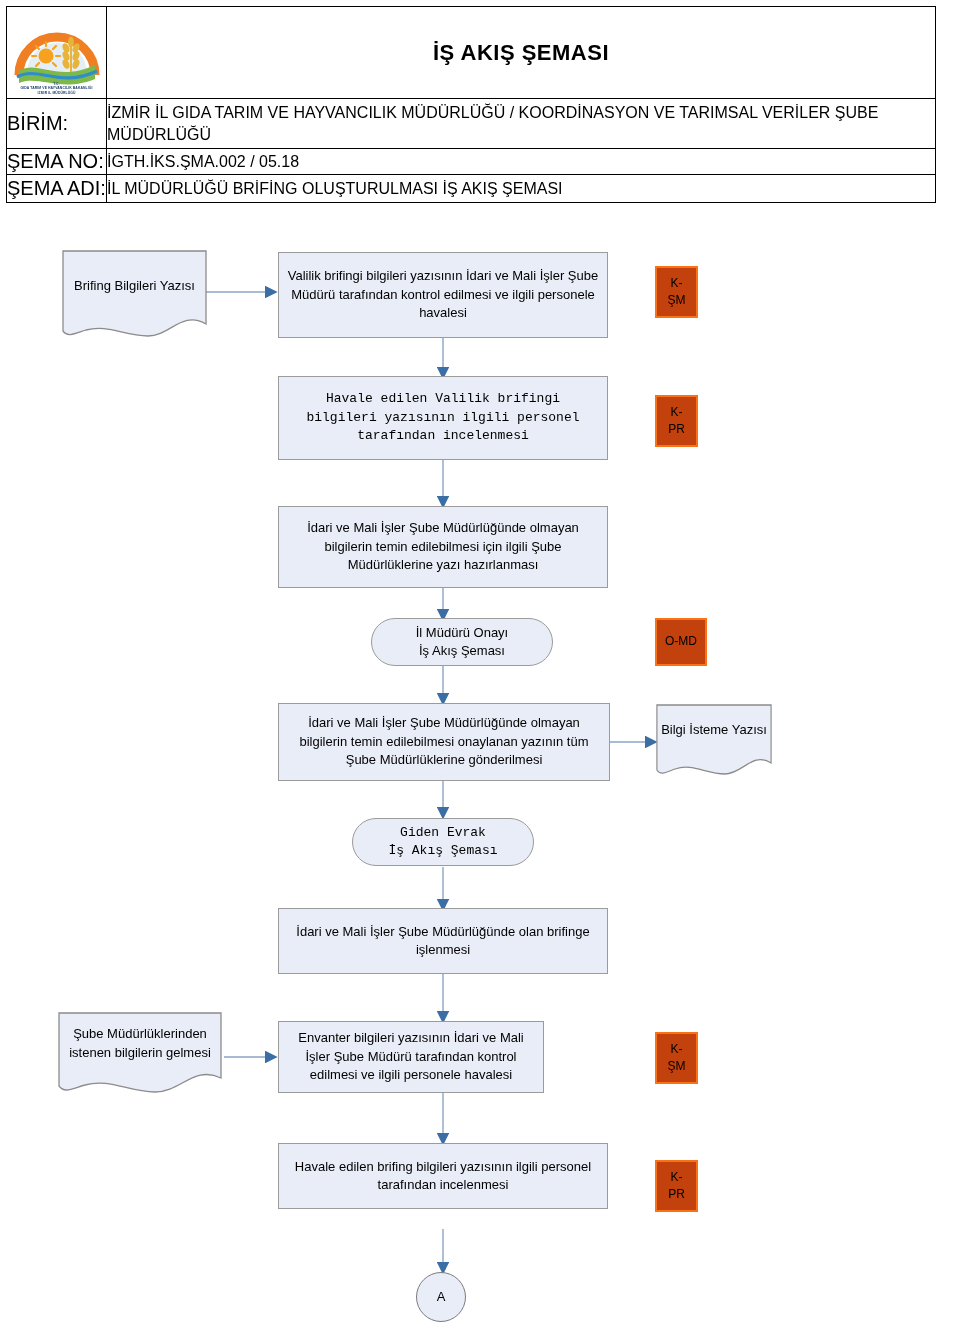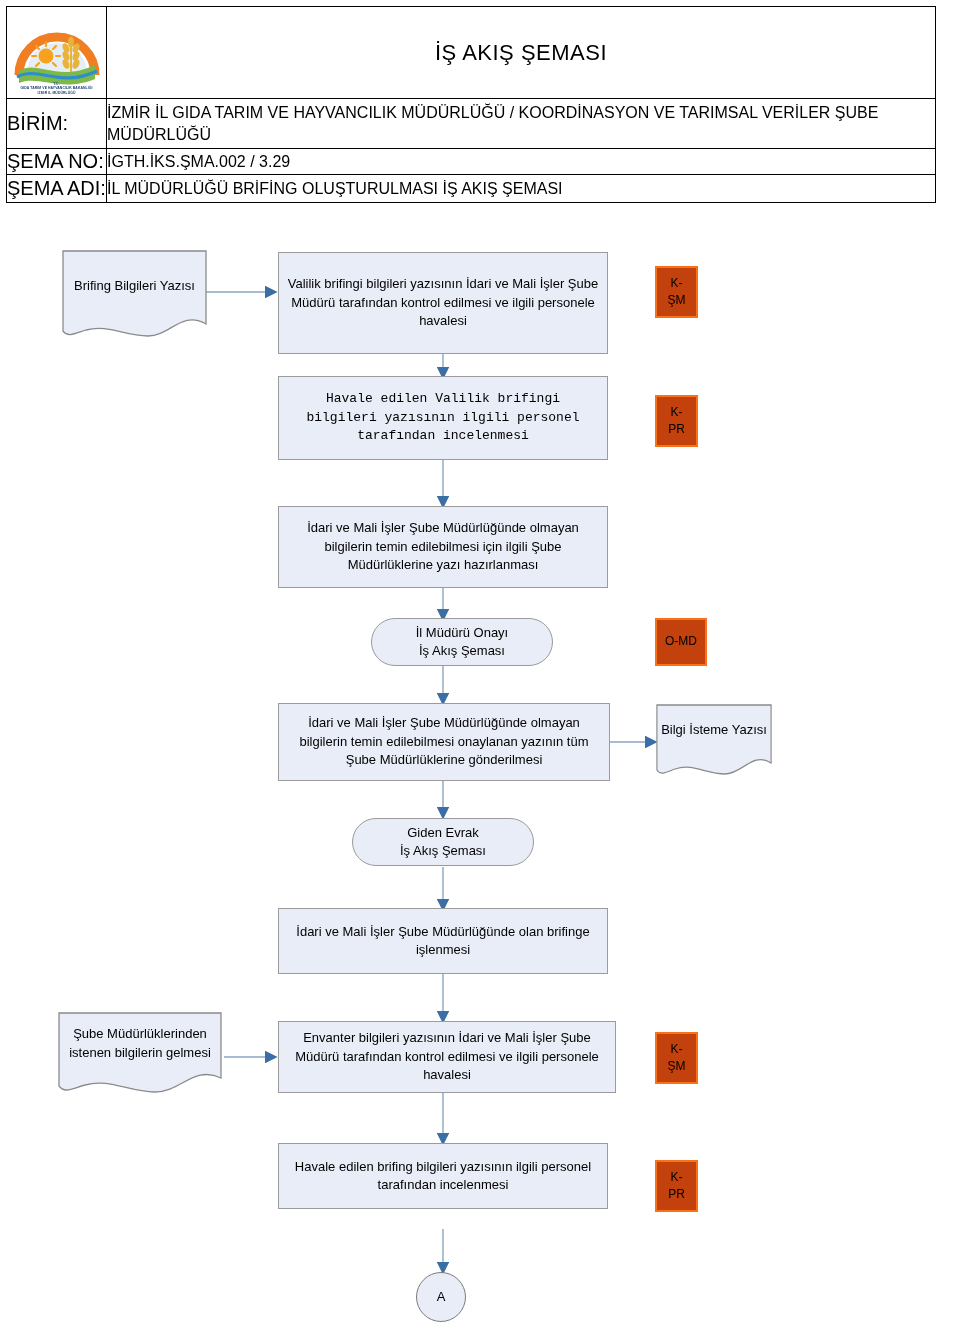--- a/index.html
+++ b/index.html
@@ -33,21 +33,21 @@
   .logo-cell {
     width: 100px;
     height: 92px;
     text-align: center;
     vertical-align: middle;
     padding: 2px 0 0 0;
   }
   .title-cell {
     text-align: center;
     font-size: 22px;
-    font-weight: normal;
+    font-weight: bold;
     letter-spacing: 0.5px;
     height: 92px;
     margin-left: 30px;
   }
   .label-cell {
     width: 100px;
     font-size: 20px;
     padding: 4px 3px 4px 5px;
     white-space: nowrap;
   }
@@ -185,21 +185,21 @@
       </div>
     </td>
     <td class="title-cell" colspan="1">İŞ AKIŞ ŞEMASI</td>
   </tr>
   <tr class="row-birim">
     <td class="label-cell">BİRİM:</td>
     <td class="value-cell big">İZMİR İL GIDA TARIM VE HAYVANCILIK MÜDÜRLÜĞÜ / KOORDİNASYON VE TARIMSAL VERİLER ŞUBE MÜDÜRLÜĞÜ</td>
   </tr>
   <tr class="row-no">
     <td class="label-cell">ŞEMA NO:</td>
-    <td class="value-cell big">İGTH.İKS.ŞMA.002 / 3.29</td>
+    <td class="value-cell big">İGTH.İKS.ŞMA.002 / 05.18</td>
   </tr>
   <tr class="row-adi">
     <td class="label-cell">ŞEMA ADI:</td>
     <td class="value-cell big">İL MÜDÜRLÜĞÜ BRİFİNG OLUŞTURULMASI İŞ AKIŞ ŞEMASI</td>
   </tr>
 </tbody>
   </table>
 
 <svg class="flow" viewBox="0 0 960 1328">
   <defs>
@@ -237,21 +237,21 @@
 
 <div>
 
   <div class="node doc" style="left:62px; top:250px; width:145px; height:94px;">
     <svg class="doc-svg" viewBox="0 0 145 94" preserveAspectRatio="none">
       <path d="M1,1 L144,1 L144,74 C120,60 108,86 86,86 C62,86 46,74 24,80 C14,83 6,88 1,81 Z" fill="#e9edf7" stroke="#8b8b8b" stroke-width="1.3"></path>
     </svg>
     <div class="doc-label" style="padding-bottom:22px;text-align:center;">Brifing Bilgileri Yazısı</div>
   </div>
 
-  <div class="node" style="left:278px; top:252px; width:330px; height:102px;">Valilik brifingi bilgileri yazısının İdari ve Mali İşler Şube Müdürü tarafından kontrol edilmesi ve ilgili personele havalesi</div>
+  <div class="node" style="left:278px; top:252px; width:330px; height:86px;">Valilik brifingi bilgileri yazısının İdari ve Mali İşler Şube Müdürü tarafından kontrol edilmesi ve ilgili personele havalesi</div>
 
   <div class="node code" style="left:655px; top:266px; width:43px; height:52px;">K-ŞM</div>
 
   <div class="node" style="left:278px; top:376px; width:330px; height:84px;font-family:Liberation Mono, monospace;">Havale edilen Valilik brifingi bilgileri yazısının ilgili personel  tarafından incelenmesi</div>
 
   <div class="node code" style="left:655px; top:395px; width:43px; height:52px;">K-PR</div>
 
   <div class="node" style="left:278px; top:506px; width:330px; height:82px;">İdari ve Mali İşler Şube Müdürlüğünde olmayan bilgilerin temin edilebilmesi için ilgili Şube Müdürlüklerine  yazı hazırlanması</div>
 
   <div class="node rounded" style="left:371px; top:618px; width:182px; height:48px; white-space:pre-line;">İl Müdürü Onayı
@@ -261,33 +261,33 @@
 
   <div class="node" style="left:278px; top:703px; width:332px; height:78px;">İdari ve Mali İşler Şube Müdürlüğünde olmayan bilgilerin temin edilebilmesi onaylanan yazının tüm Şube Müdürlüklerine  gönderilmesi</div>
 
   <div class="node doc" style="left:656px; top:704px; width:116px; height:76px;justify-content:center;">
     <svg class="doc-svg" viewBox="0 0 128 76" preserveAspectRatio="none">
       <path d="M1,1 L127,1 L127,59 C106,47 96,70 76,70 C55,70 40,59 21,65 C12,68 5,72 1,66 Z" fill="#e9edf7" stroke="#8b8b8b" stroke-width="1.3"></path>
     </svg>
     <div class="doc-label" style="padding-bottom:24px;">Bilgi İsteme Yazısı</div>
   </div>
 
-  <div class="node rounded" style="left:352px; top:818px; width:182px; height:48px; white-space:pre-line;">Giden Evrak
+  <div class="node rounded" style="left:352px; top:818px; width:182px; height:48px; white-space:pre-line;font-family:Liberation Mono, monospace;">Giden Evrak
 İş Akış Şeması</div>
 
   <div class="node" style="left:278px; top:908px; width:330px; height:66px;">İdari ve Mali İşler Şube Müdürlüğünde olan brifinge işlenmesi</div>
 
   <div class="node doc" style="left:58px; top:1012px; width:164px; height:86px;">
     <svg class="doc-svg" viewBox="0 0 164 86" preserveAspectRatio="none">
       <path d="M1,1 L163,1 L163,66 C136,53 123,80 97,80 C70,80 52,66 27,73 C15,76 7,82 1,74 Z" fill="#e9edf7" stroke="#8b8b8b" stroke-width="1.3"></path>
     </svg>
     <div class="doc-label" style="padding-bottom:22px;">Şube Müdürlüklerinden istenen bilgilerin gelmesi</div>
   </div>
 
-  <div class="node" style="left:278px; top:1021px; width:338px; height:72px;">Envanter bilgileri yazısının İdari ve Mali İşler Şube Müdürü tarafından kontrol edilmesi ve ilgili personele havalesi</div>
+  <div class="node" style="left:278px; top:1021px; width:266px; height:72px;">Envanter bilgileri yazısının İdari ve Mali İşler Şube Müdürü tarafından kontrol edilmesi ve ilgili personele havalesi</div>
 
   <div class="node code" style="left:655px; top:1032px; width:43px; height:52px;">K-ŞM</div>
 
   <div class="node" style="left:278px; top:1143px; width:330px; height:66px;">Havale edilen brifing bilgileri yazısının ilgili personel  tarafından incelenmesi</div>
 
   <div class="node code" style="left:655px; top:1160px; width:43px; height:52px;">K-PR</div>
 
   <div class="node circle" style="left:416px; top:1272px; width:50px; height:50px;">A</div>
 
 </div>

